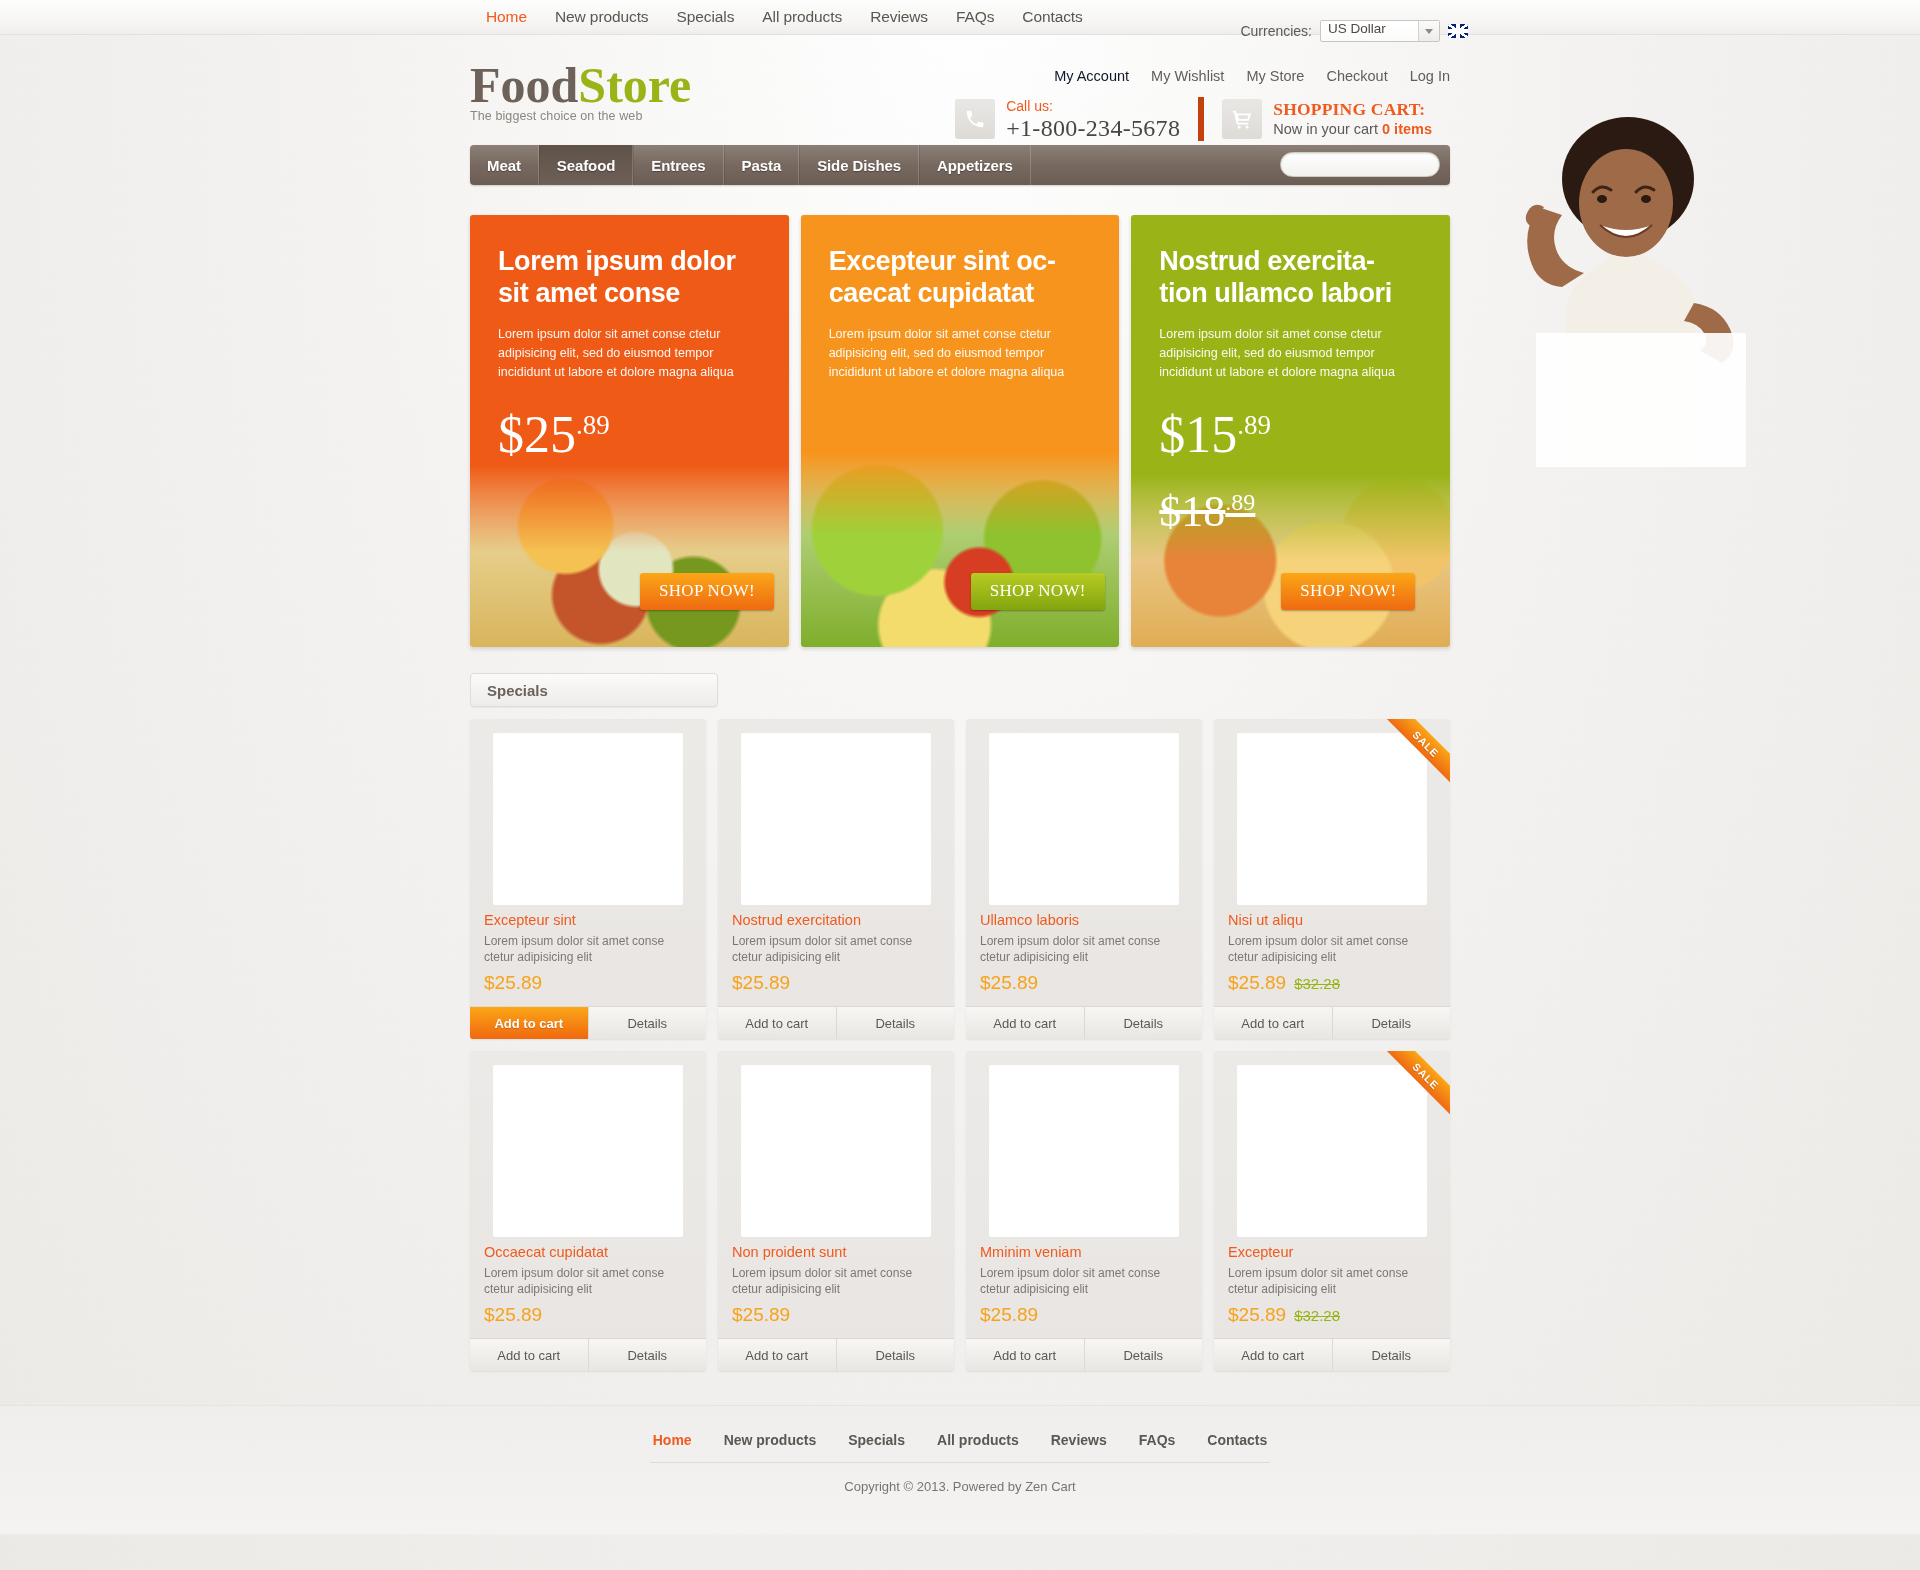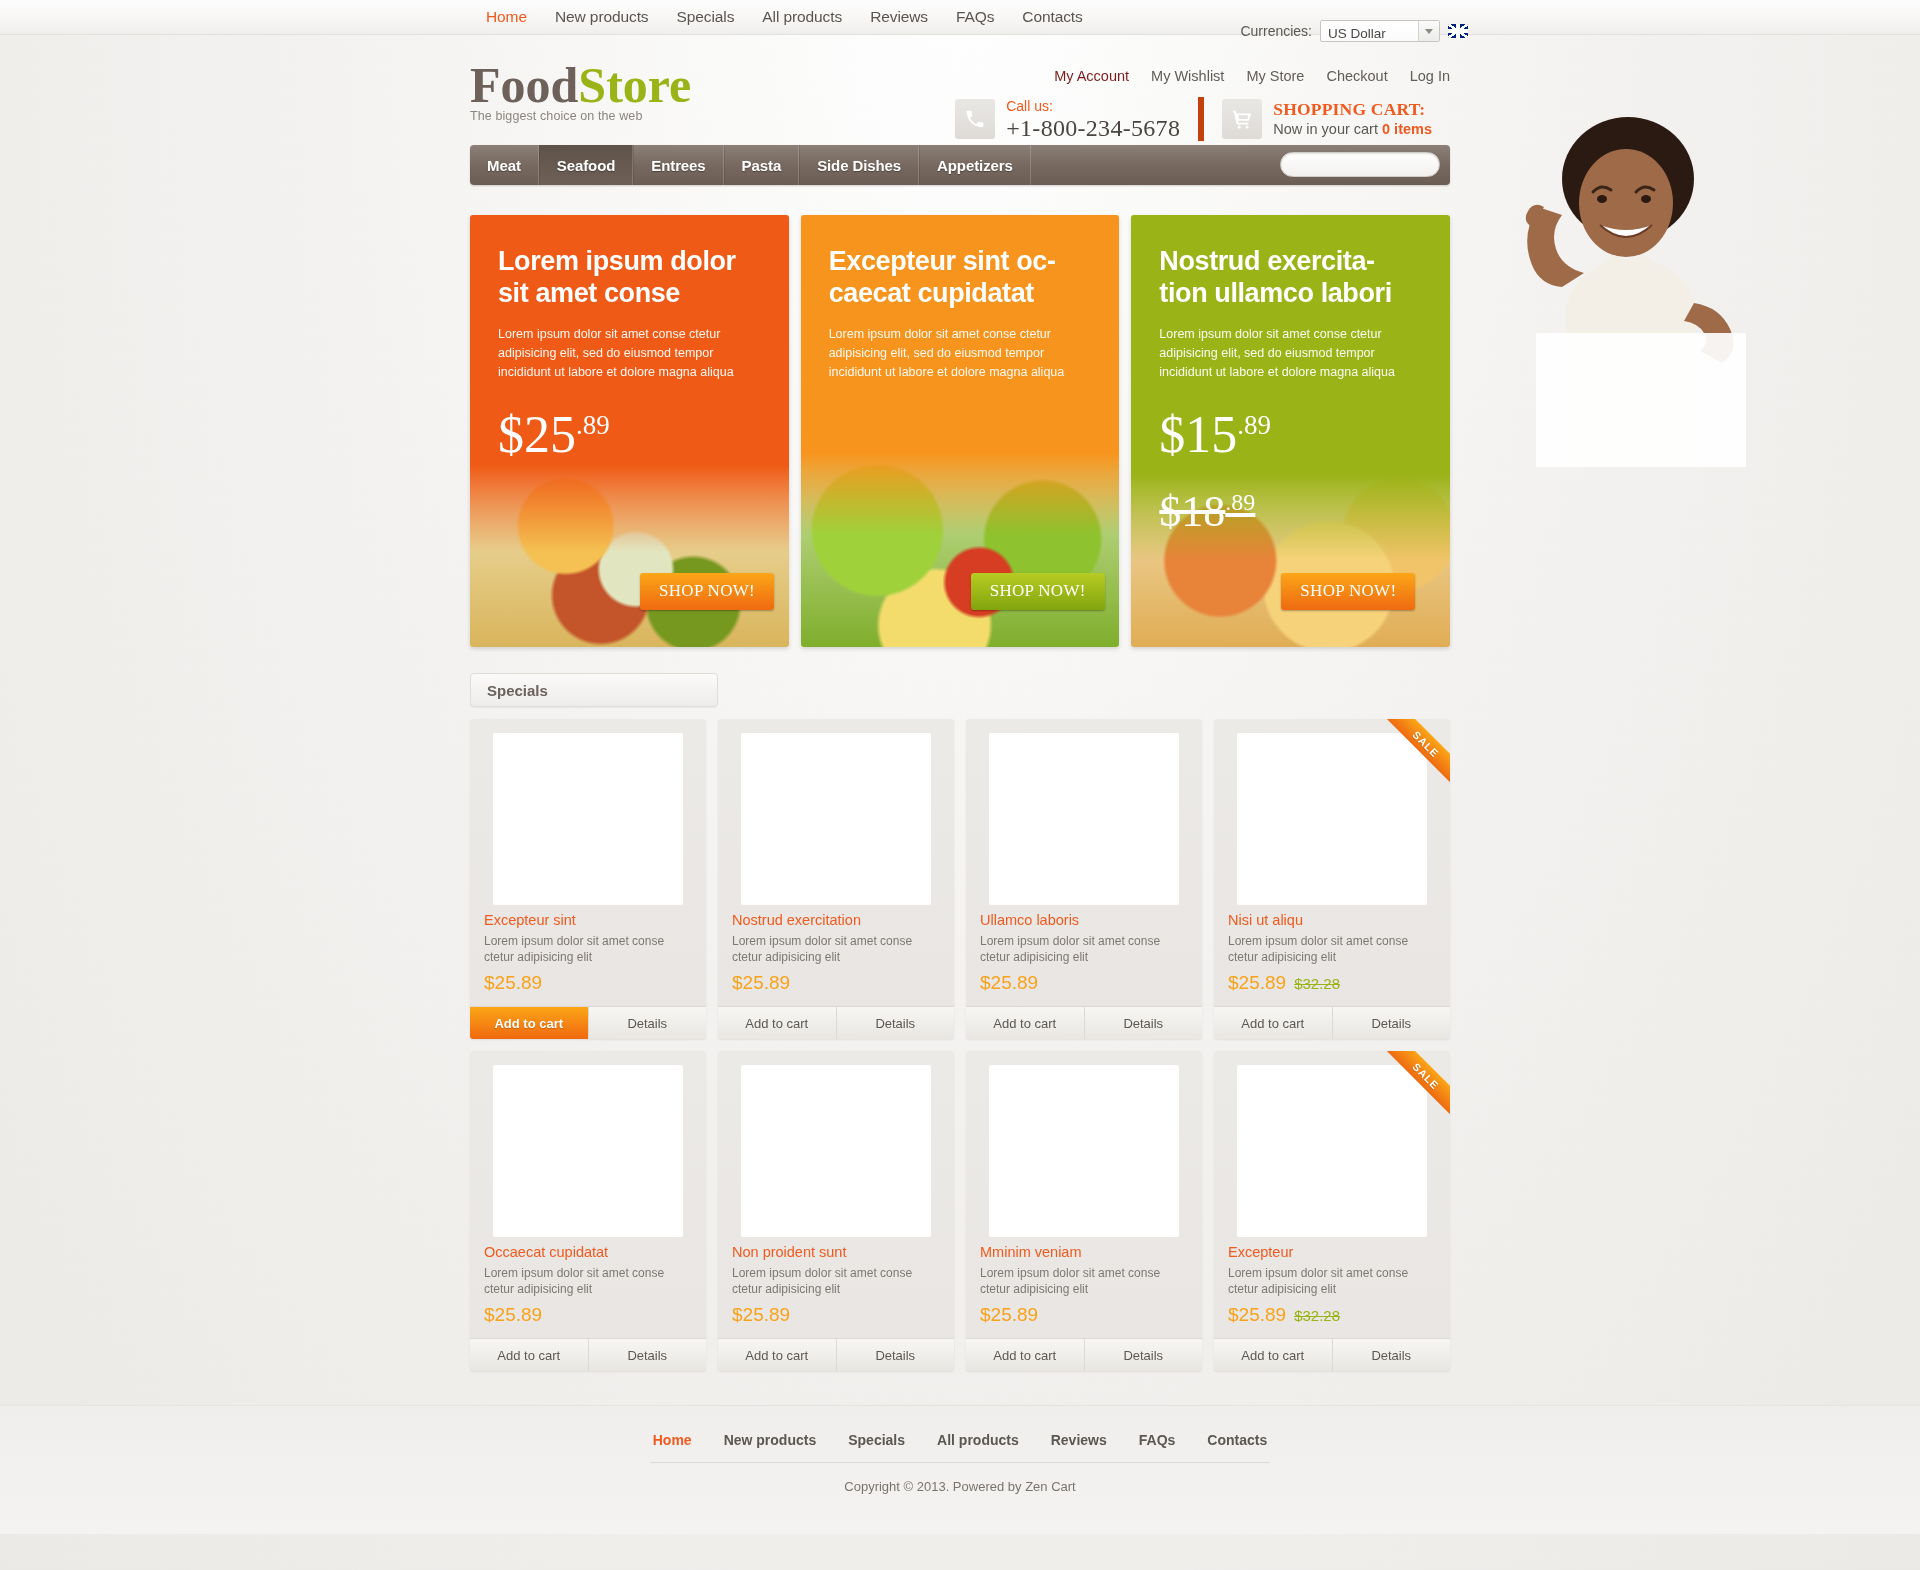--- a/index.html
+++ b/index.html
@@ -40,21 +40,21 @@
   }
   .topnav a.active { color: #f05a1e; }
   .currencies {
     position: absolute; right: 452px; display: flex; align-items: center; gap: 8px; margin-top: 28px;
   }
   .currencies .lbl { font-size: 14px; color: #5d5954; }
   .cursel {
     width: 120px; height: 22px;
     background: linear-gradient(180deg,#fff 0%, #fbfbfb 100%);
     border: 1px solid #c9c6c2; border-radius: 2px;
-    display: flex; align-items: flex-end; position: relative;
+    display: flex; align-items: flex-start; position: relative;
   }
   .cursel .val { font-size: 13.5px; color: #4c4845; padding-left: 7px; }
   .cursel .arrowbox {
     position: absolute; right: 0; top: 0; bottom: 0; width: 21px;
     border-left: 1px solid #d5d2ce;
     background: linear-gradient(180deg,#fbfbfb,#ececea);
     display: flex; align-items: center; justify-content: center;
   }
   .cursel .arrowbox i {
     width: 0; height: 0; border-left: 4px solid transparent;
@@ -85,21 +85,21 @@
   .logo { position: absolute; left: 0; top: 24px; }
   .logo .name { font-family: "Liberation Serif", serif; font-size: 50px; line-height: 52px; font-weight: bold; }
   .logo .name .a { color: #6d6159; }
   .logo .name .b { color: #9ab317; }
   .logo .tag { font-size: 12.5px; color: #8b867f; margin-top: -2px; letter-spacing: 0.1px; }
 
   .acctlinks { position: absolute; right: 0; top: 33px; display: flex; gap: 0; }
   .acctlinks a {
     font-size: 14.5px; color: #625d58; text-decoration: none; padding: 0 11px;
   }
-  .acctlinks a.active { color: #7f1d1d; }
+  .acctlinks a.active { color: #0f172a; }
   .acctlinks a:last-child { padding-right: 0; text-align: center; }
 
   .infobar {
     position: absolute; right: 0; top: 62px; display: flex; align-items: stretch; gap: 0;
   }
   .infoblk { display: flex; align-items: center; gap: 11px; padding: 0 18px; }
   .infoblk + .infoblk { border-left: 6px solid #c2410c; }
   .ibox {
     width: 40px; height: 40px; border-radius: 3px;
     background: linear-gradient(180deg,#e9e7e4,#dedbd7);

